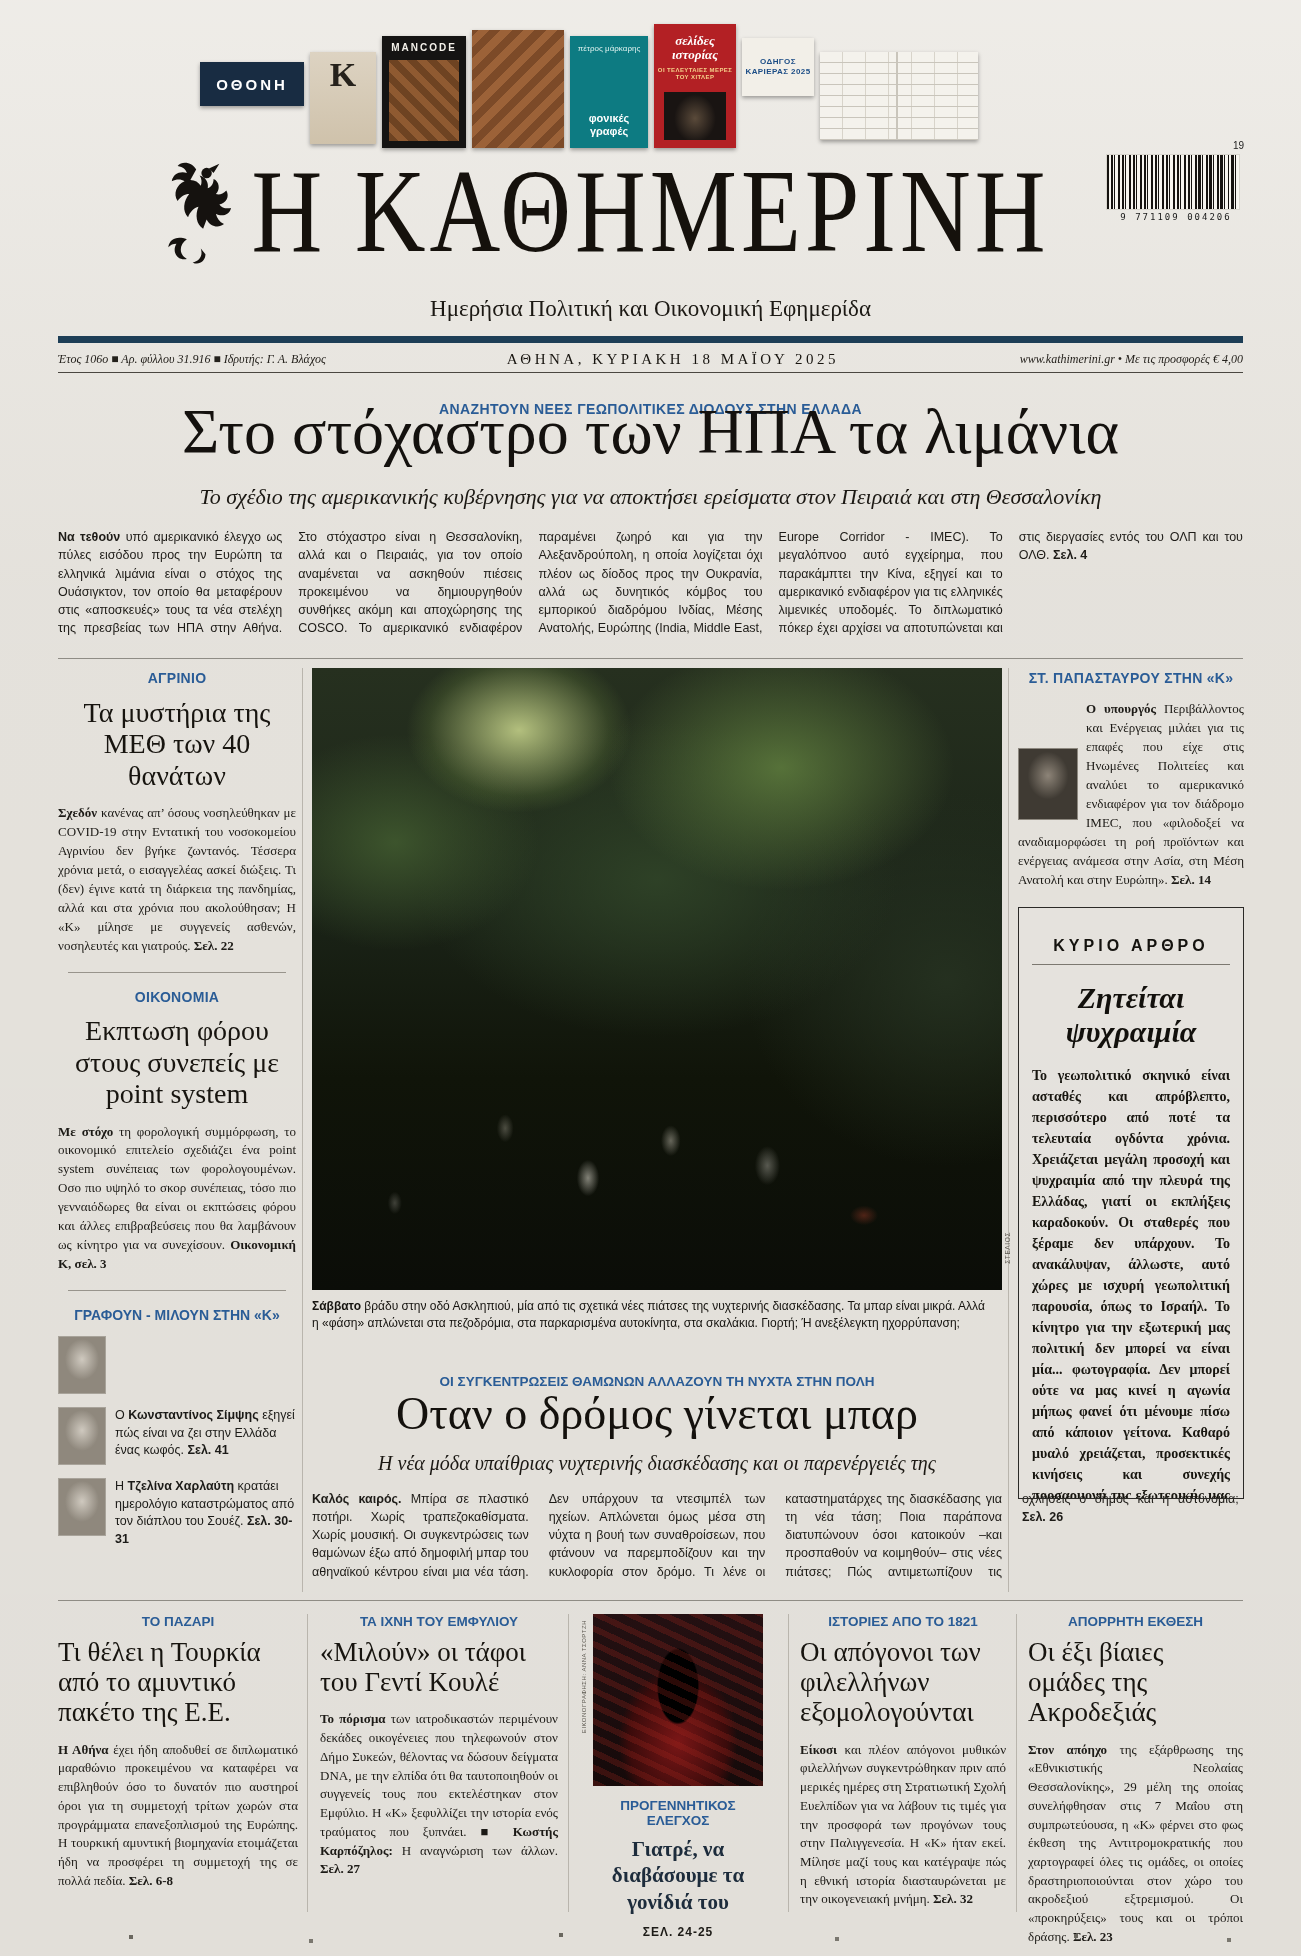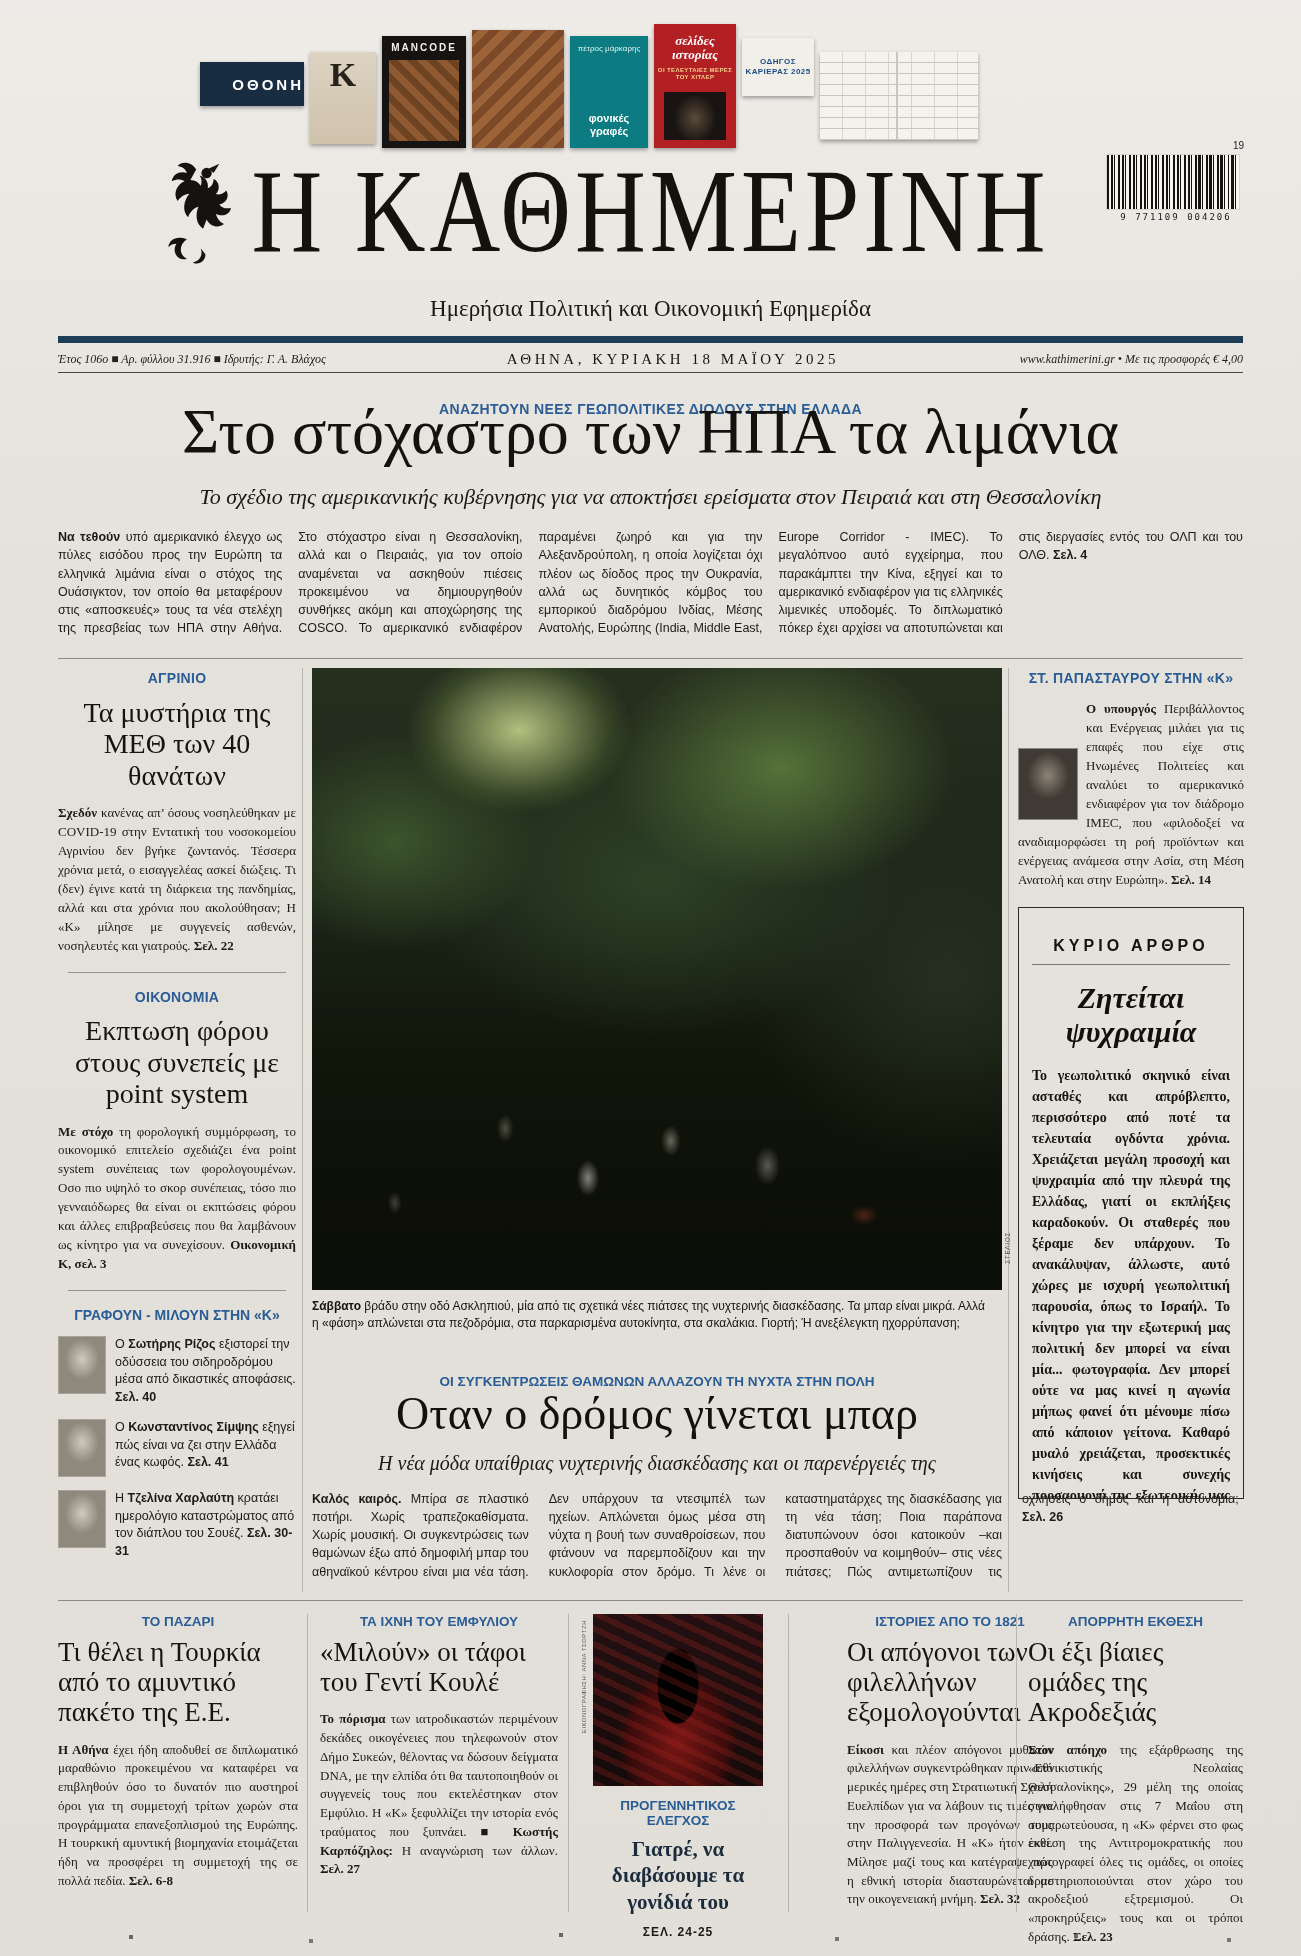--- a/index.html
+++ b/index.html
@@ -3,21 +3,21 @@
 <meta charset="utf-8">
 <style>
   html,body{margin:0;padding:0;}
   body{background:#d8d5cf;font-family:"Liberation Sans",sans-serif;}
   .page{position:relative;width:1301px;height:1956px;background:#e9e6e0;overflow:hidden;
         background-image:linear-gradient(180deg, rgba(255,255,255,.25), rgba(0,0,0,.02) 30%, rgba(0,0,0,.03));}
 
   
   .topstrip{position:absolute;top:6px;left:200px;width:766px;height:142px;display:flex;align-items:flex-end;gap:6px;}
   .cover{position:relative;flex:none;box-shadow:0 2px 4px rgba(0,0,0,.35);overflow:hidden;}
-  .c0{width:104px;height:44px;background:#182c42;display:flex;align-items:center;justify-content:flex-end;margin-bottom:42px;}
+  .c0{width:104px;height:44px;background:#182c42;display:flex;align-items:center;justify-content:center;margin-bottom:42px;}
   .c0 .cover-label{color:#fff;font:700 15px "Liberation Sans",sans-serif;letter-spacing:3px;}
   .c1{width:66px;height:92px;background:linear-gradient(#ddd3c2,#cfc2ab);display:flex;align-items:flex-start;justify-content:center;margin-bottom:4px;}
   .c1 .cover-label{font:700 34px "Liberation Serif",serif;color:#26221c;margin-top:4px;}
   .c2{width:84px;height:112px;background:#151413;text-align:center;}
   .c2 .cover-label{display:block;color:#f2efe8;font:700 10px "Liberation Sans",sans-serif;letter-spacing:2px;margin-top:6px;}
   .c2::after{content:"";position:absolute;left:7px;right:7px;top:24px;bottom:7px;
              background:repeating-linear-gradient(45deg,#6e4322 0 7px,#8f5a31 7px 14px);}
   .c3{width:92px;height:118px;background:repeating-linear-gradient(-45deg,#7c4a28 0 8px,#9c6238 8px 16px);}
   .c4{width:78px;height:112px;background:#0d7b82;text-align:center;padding-top:8px;box-sizing:border-box;}
   .c4 .cover-sub-top{display:block;color:#dff2ef;font:400 8px/1.2 "Liberation Sans",sans-serif;}
@@ -126,21 +126,21 @@
   
   .rule-bottom{position:absolute;top:1600px;left:58px;width:1185px;border:none;border-top:1px solid #8f8c85;margin:0;}
   .bcell{position:absolute;top:1614px;}
   .bsep{position:absolute;top:1614px;width:1px;height:298px;background:#b9b5ad;}
   .b-kicker{font:700 13.5px "Liberation Sans",sans-serif;color:#2a5c96;text-align:center;margin-bottom:8px;}
   .b-headline{font:400 27px/1.12 "Liberation Serif",serif;text-align:left;color:#17140f;margin:0 0 12px;}
   .b-body{font:400 13px/1.44 "Liberation Serif",serif;text-align:justify;color:#1c1a16;}
   .cell1{left:58px;width:240px;} .sep1{left:307px;}
   .cell2{left:320px;width:238px;} .sep2{left:568px;}
   .cell3{left:580px;width:196px;text-align:center;} .sep3{left:788px;}
-  .cell4{left:800px;width:206px;margin-left:47px;} .sep4{left:1016px;}
+  .cell4{left:800px;width:206px;} .sep4{left:1016px;}
   .cell5{left:1028px;width:215px;}
   .illu{position:relative;width:170px;height:172px;margin:0 auto;background:
       repeating-linear-gradient(25deg, rgba(170,40,30,.25) 0 6px, transparent 6px 14px),
       radial-gradient(34px 62px at 50% 42%, #000 58%, transparent 62%),
       radial-gradient(70px 86px at 50% 74%, #7a1616, #3a0b0b 70%, transparent 85%),
       linear-gradient(#241012,#150a0a);}
   .illu-credit{position:absolute;left:-12px;top:6px;writing-mode:vertical-rl;transform:rotate(180deg);
       font:400 6px "Liberation Sans",sans-serif;color:#5a564e;letter-spacing:.5px;}
   .c3-kicker{font:700 13.5px "Liberation Sans",sans-serif;color:#2a5c96;margin:12px 14px 8px;}
   .c3-headline{font:700 21px/1.25 "Liberation Serif",serif;color:#1d2c3c;margin:0 0 10px;}
@@ -236,26 +236,20 @@
         <span>τη φορολογική συμμόρφωση, το οικονομικό επιτελείο σχεδιάζει ένα point system συνέπειας των φορολογουμένων. Οσο πιο υψηλό το σκορ συνέπειας, τόσο πιο γενναιόδωρες θα είναι οι εκπτώσεις φόρου και άλλες επιβραβεύσεις που θα λαμβάνουν ως κίνητρο για να συνεχίσουν.</span>
         <b class="page-ref">Οικονομική Κ, σελ. 3</b>
       </p>
     </article>
     <hr class="divider">
     <section>
       <div class="grafoun-header">ΓΡΑΦΟΥΝ - ΜΙΛΟΥΝ ΣΤΗΝ «Κ»</div>
 
       <div class="gitem">
         <div class="gphoto"></div>
-        <div class="gtext">
-          <span>Ο</span>
-          <b>Σωτήρης Ρίζος</b>
-          <span>εξιστορεί την οδύσσεια του σιδηροδρόμου μέσα από δικαστικές αποφάσεις.</span>
-          <b>Σελ. 40</b>
-        </div>
       </div>
       <div class="gitem">
         <div class="gphoto"></div>
         <div class="gtext">
           <span>Ο</span>
           <b>Κωνσταντίνος Σίμψης</b>
           <span>εξηγεί πώς είναι να ζει στην Ελλάδα ένας κωφός.</span>
           <b>Σελ. 41</b>
         </div>
       </div>

